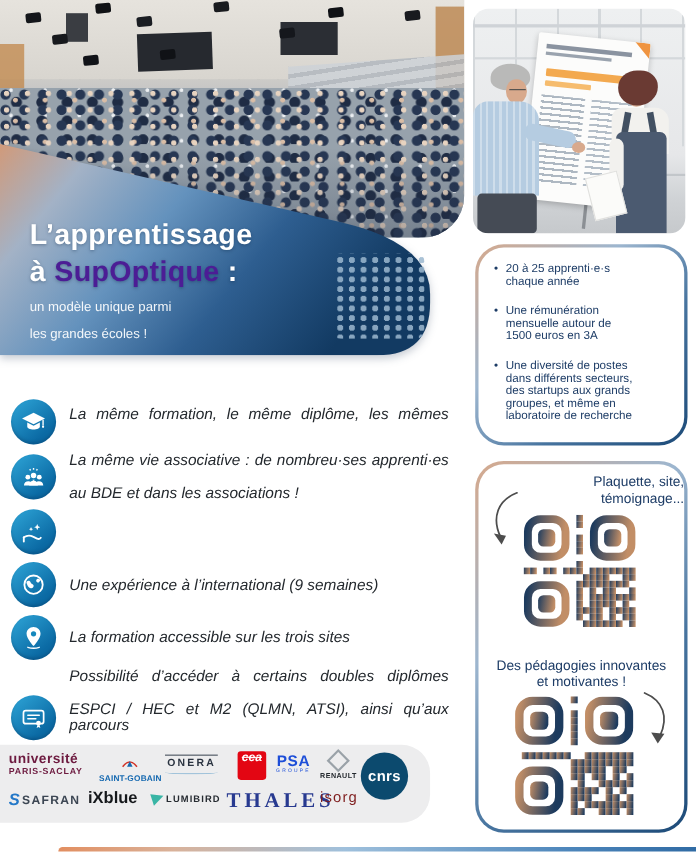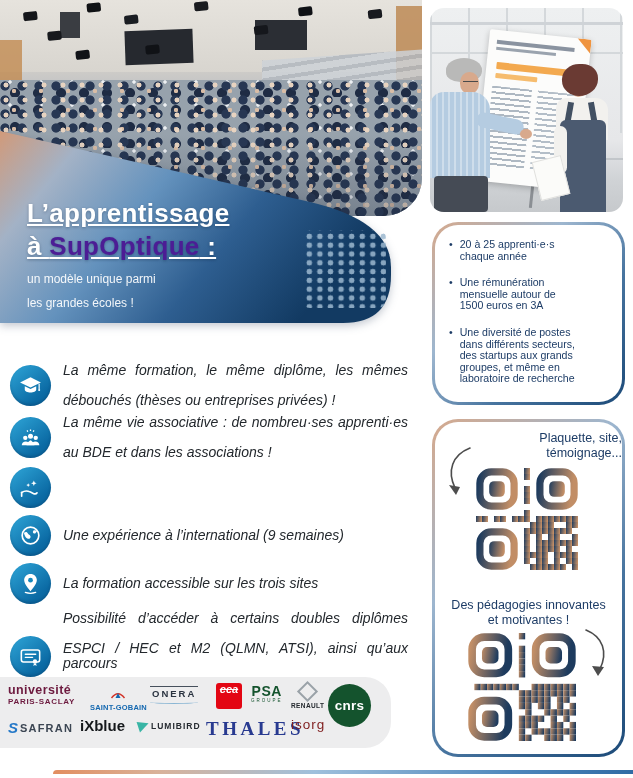--- a/index.html
+++ b/index.html
@@ -36,21 +36,21 @@
       318px 8px #1b1e23,352px 26px #14161a,384px 12px #17191d,70px 58px #111318,
       250px 52px #15171c,140px 60px #101216,365px 48px #181a1f,22px 14px #14161a;}
 
   
   .banner-svg{left:0;top:117px;width:392px;height:206px;filter:drop-shadow(0 3px 4px rgba(20,40,70,.25));}
   .banner-dots{left:302px;top:230px;width:84px;height:78px;border-radius:8px;
     background-image:radial-gradient(circle,rgba(156,184,207,.85) 2.6px,transparent 3.1px);
     background-size:10.6px 8.8px;background-position:2px 2px;}
   .banner-text{left:27px;top:197px;width:330px;color:#fff;}
   .bt-line{font-size:26px;font-weight:bold;line-height:33px;letter-spacing:.3px;
-    text-shadow:0 1px 3px rgba(10,30,55,.35);text-decoration:underline;}
+    text-shadow:0 1px 3px rgba(10,30,55,.35);}
   .bt-hl{color:#4c1d95;}
   .b-sub{font-size:12px;font-weight:300;line-height:24px;color:rgba(255,255,255,.93);margin-top:4px;}
 
   
   .benefits{left:10px;top:363px;width:402px;}
   .benefit{display:flex;align-items:center;gap:12px;margin-bottom:7px;}
   .bicon{flex:none;width:41px;height:41px;border-radius:50%;display:flex;align-items:center;justify-content:center;
     background:linear-gradient(140deg,#2fa6d8,#0b6aa4 75%);box-shadow:inset 0 -2px 3px rgba(0,0,30,.18);}
   .bicon svg{width:25px;height:25px;}
   .btext{width:345px;font-size:14px;line-height:15px;color:#23282d;font-style:italic;}
@@ -119,27 +119,27 @@
   .ups{left:8px;top:7px;color:#6d1a3f;line-height:1;}
   .ups-l1{font-size:12.5px;font-weight:bold;letter-spacing:.4px;}
   .ups-l2{font-size:8px;font-weight:bold;letter-spacing:.7px;margin-top:1px;}
   .sgob{left:90px;top:8px;text-align:center;}
   .sgob-label{font-size:7.5px;font-weight:bold;color:#1468b0;letter-spacing:.2px;}
   .onera{left:150px;top:9px;text-align:center;}
   .onera-label{font-size:9.5px;font-weight:bold;color:#2a3340;letter-spacing:2px;border-top:1px solid #46505c;padding:1px 2px 0;}
   .onera-sw{height:3px;border-bottom:1.5px solid #8ab6d4;border-radius:0 0 60% 60%;margin-top:1px;}
   .cea{left:216px;top:6px;width:26px;height:26px;background:#e30613;border-radius:3px;display:flex;align-items:flex-start;justify-content:center;}
   .cea-label{color:#fff;font-size:11px;font-weight:bold;font-style:italic;text-decoration:line-through;}
-  .psa{left:251px;top:7px;text-align:center;color:#14532d;line-height:1;}
+  .psa{left:251px;top:7px;text-align:center;color:#1d4ed8;line-height:1;}
   .psa-label{font-size:14px;font-weight:bold;letter-spacing:.5px;}
   .psa-sub{font-size:4.5px;letter-spacing:2px;margin-top:1px;}
   .renault{left:291px;top:4px;text-align:center;line-height:1;}
   .ren-diamond{width:11px;height:11px;border:2.5px solid #9aa2a8;transform:rotate(45deg);margin:3px auto 4px;}
   .ren-label{font-size:6.5px;font-weight:bold;color:#23282d;letter-spacing:.4px;}
-  .cnrs{left:328px;top:7px;width:43px;height:43px;border-radius:50%;background:#14532d;display:flex;align-items:center;justify-content:center;}
+  .cnrs{left:328px;top:7px;width:43px;height:43px;border-radius:50%;background:#0c4a6e;display:flex;align-items:center;justify-content:center;}
   .cnrs-label{color:#fff;font-size:13.5px;font-weight:bold;letter-spacing:.3px;}
   .safran{left:8px;top:42px;display:flex;align-items:center;gap:2px;}
   .saf-s{color:#2478c8;font-size:15px;font-weight:bold;font-style:italic;}
   .saf-label{font-size:11px;font-weight:bold;color:#3c4653;letter-spacing:1.2px;}
   .ixblue{left:80px;top:40px;font-size:15px;font-weight:bold;color:#15181b;}
   .lumibird{left:138px;top:43px;display:flex;align-items:center;gap:2px;}
   .lum-bird{width:0;height:0;border-left:11px solid #39b5a5;border-top:5px solid transparent;border-bottom:6px solid transparent;transform:rotate(-18deg);}
   .lum-label{font-size:8.5px;font-weight:bold;color:#262b31;letter-spacing:1px;}
   .thales{left:206px;top:41px;font-size:19px;font-weight:bold;color:#283a90;letter-spacing:3.5px;font-family:Liberation Serif, serif;}
   .isorg{left:291px;top:40px;font-size:13.5px;color:#7f1d1d;letter-spacing:1px;}
@@ -195,21 +195,20 @@
             <g fill="#fff">
               <path d="M12 4 2 9l10 5 10-5z"></path>
               <path d="M6.5 12.6v3.4c0 1.5 2.5 2.7 5.5 2.7s5.5-1.2 5.5-2.7v-3.4L12 15.4z"></path>
             </g>
             <path d="M20.3 10.2v5.2" stroke="#fff" stroke-width="1.2"></path>
             <circle cx="20.3" cy="16.3" r="1" fill="#fff"></circle>
           </svg>
       </div>
       <div class="btext">
         <div class="jl">La même formation, le même diplôme, les mêmes</div>
-        <div>débouchés (thèses ou entreprises privées) !</div>
       </div>
     </div>
 
     <div class="benefit">
       <div class="bicon">
         <svg viewBox="0 0 24 24">
             <g stroke="#fff" stroke-width="1.2" fill="none">
               <path d="M12 4.2v1.6M8.7 5.2l.7 1.3M15.3 5.2l-.7 1.3"></path>
             </g>
             <g fill="#fff">

